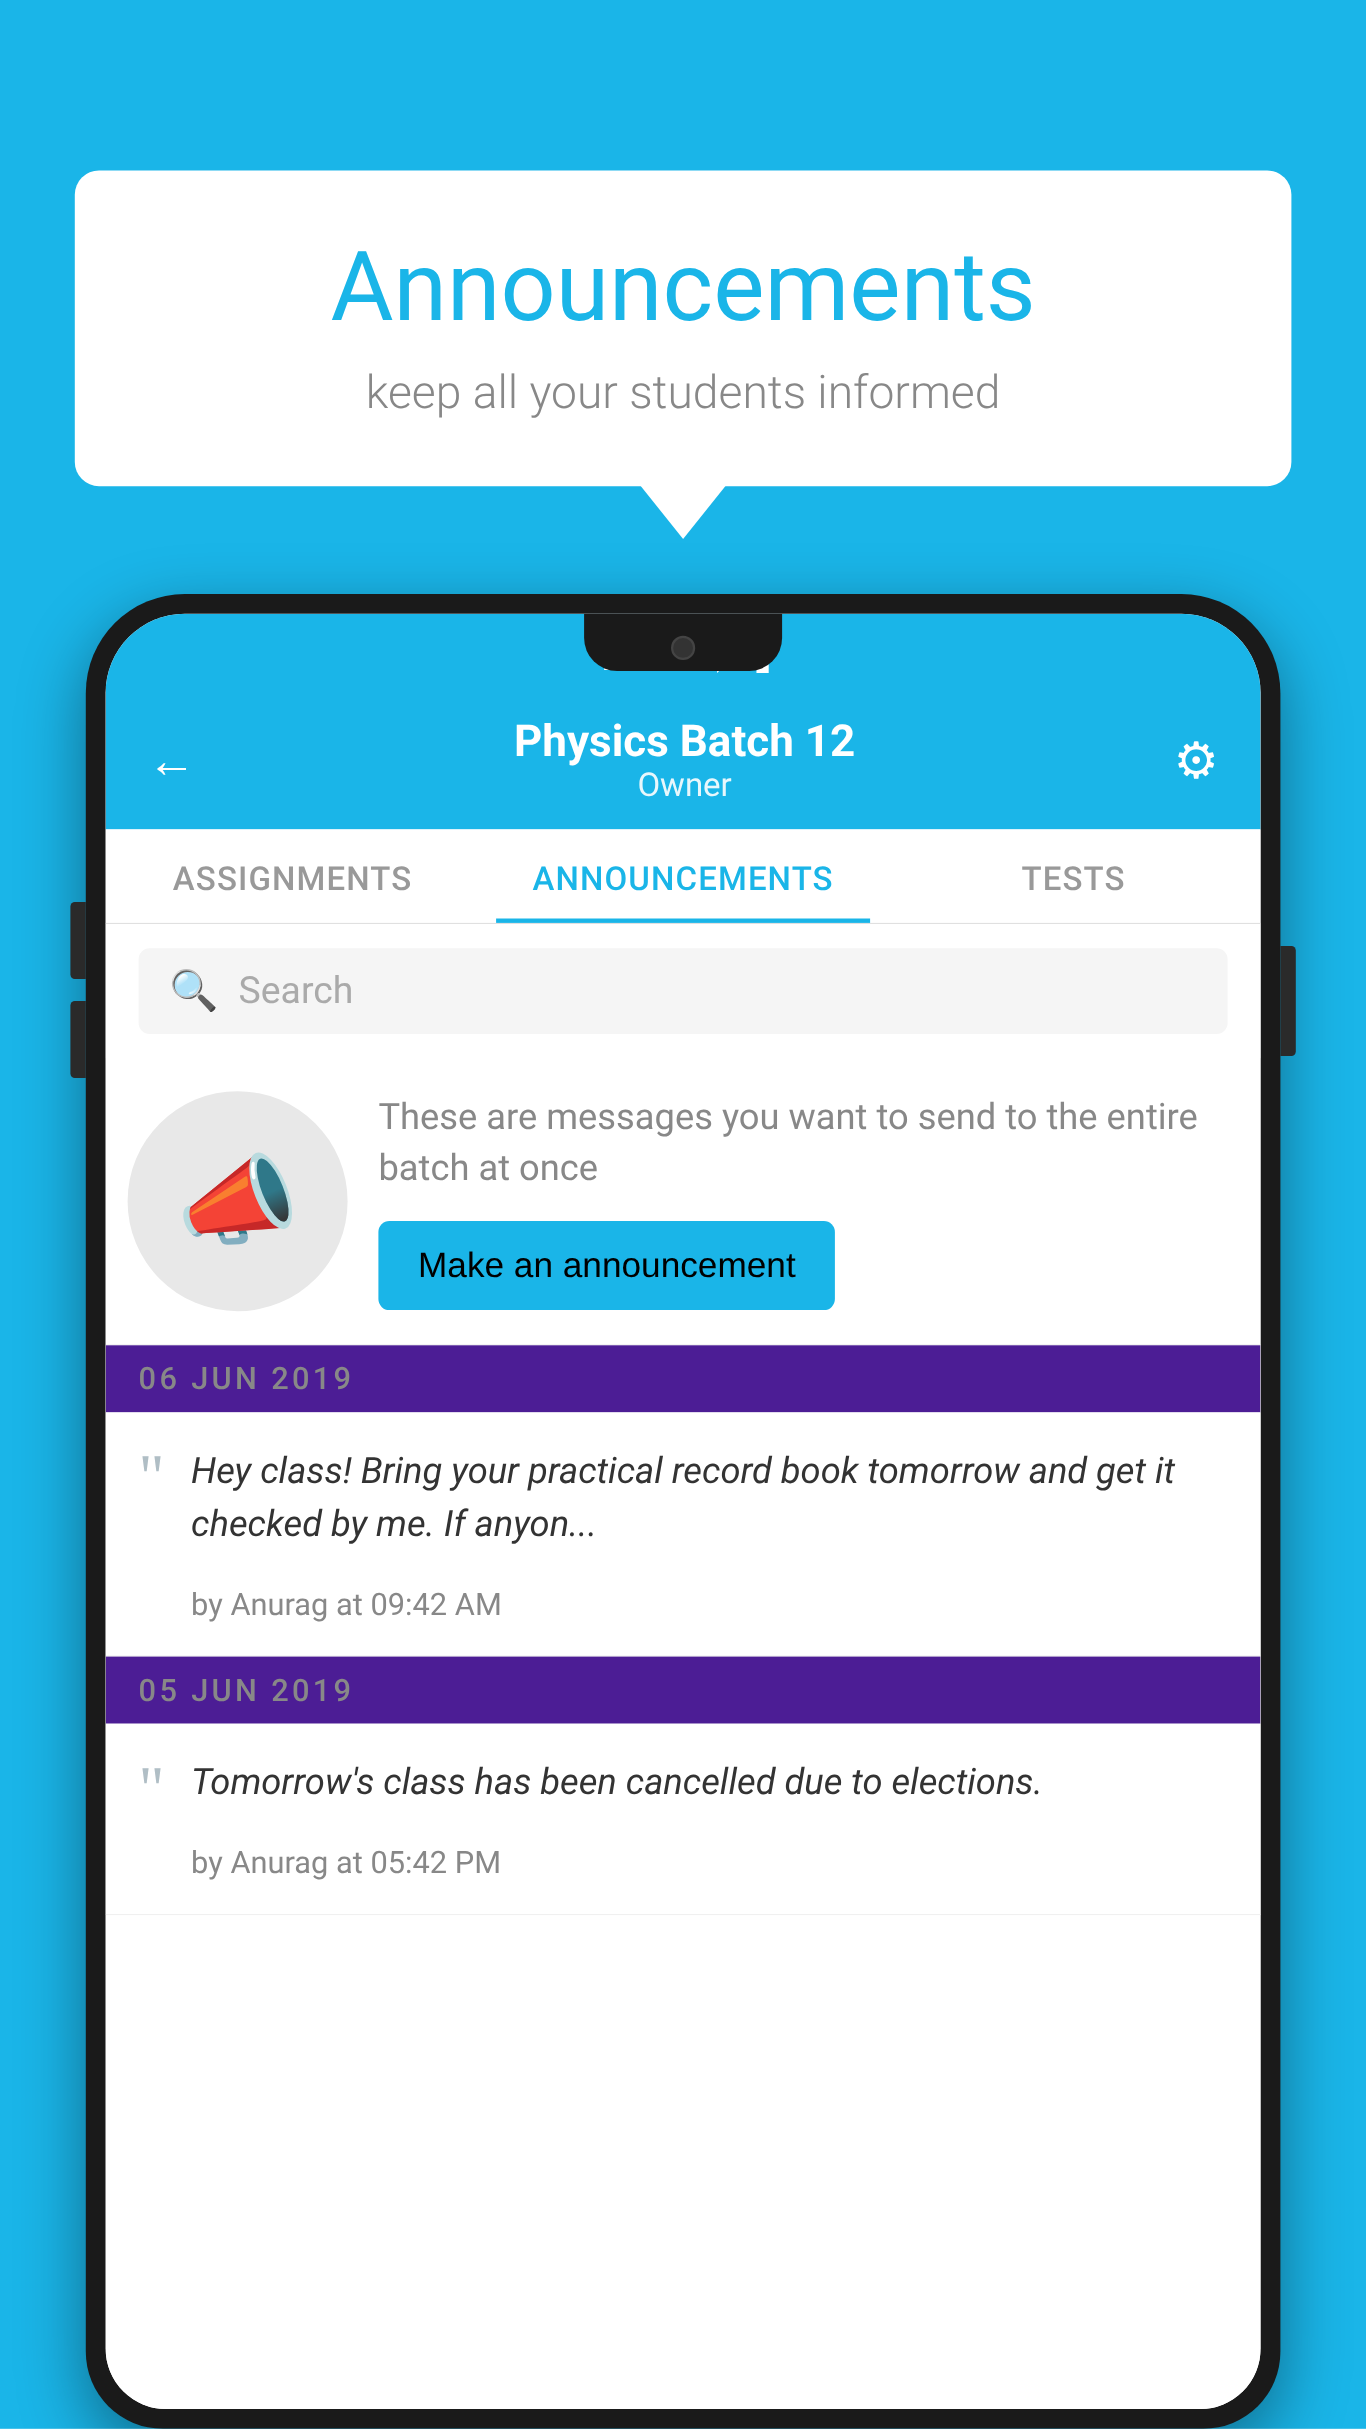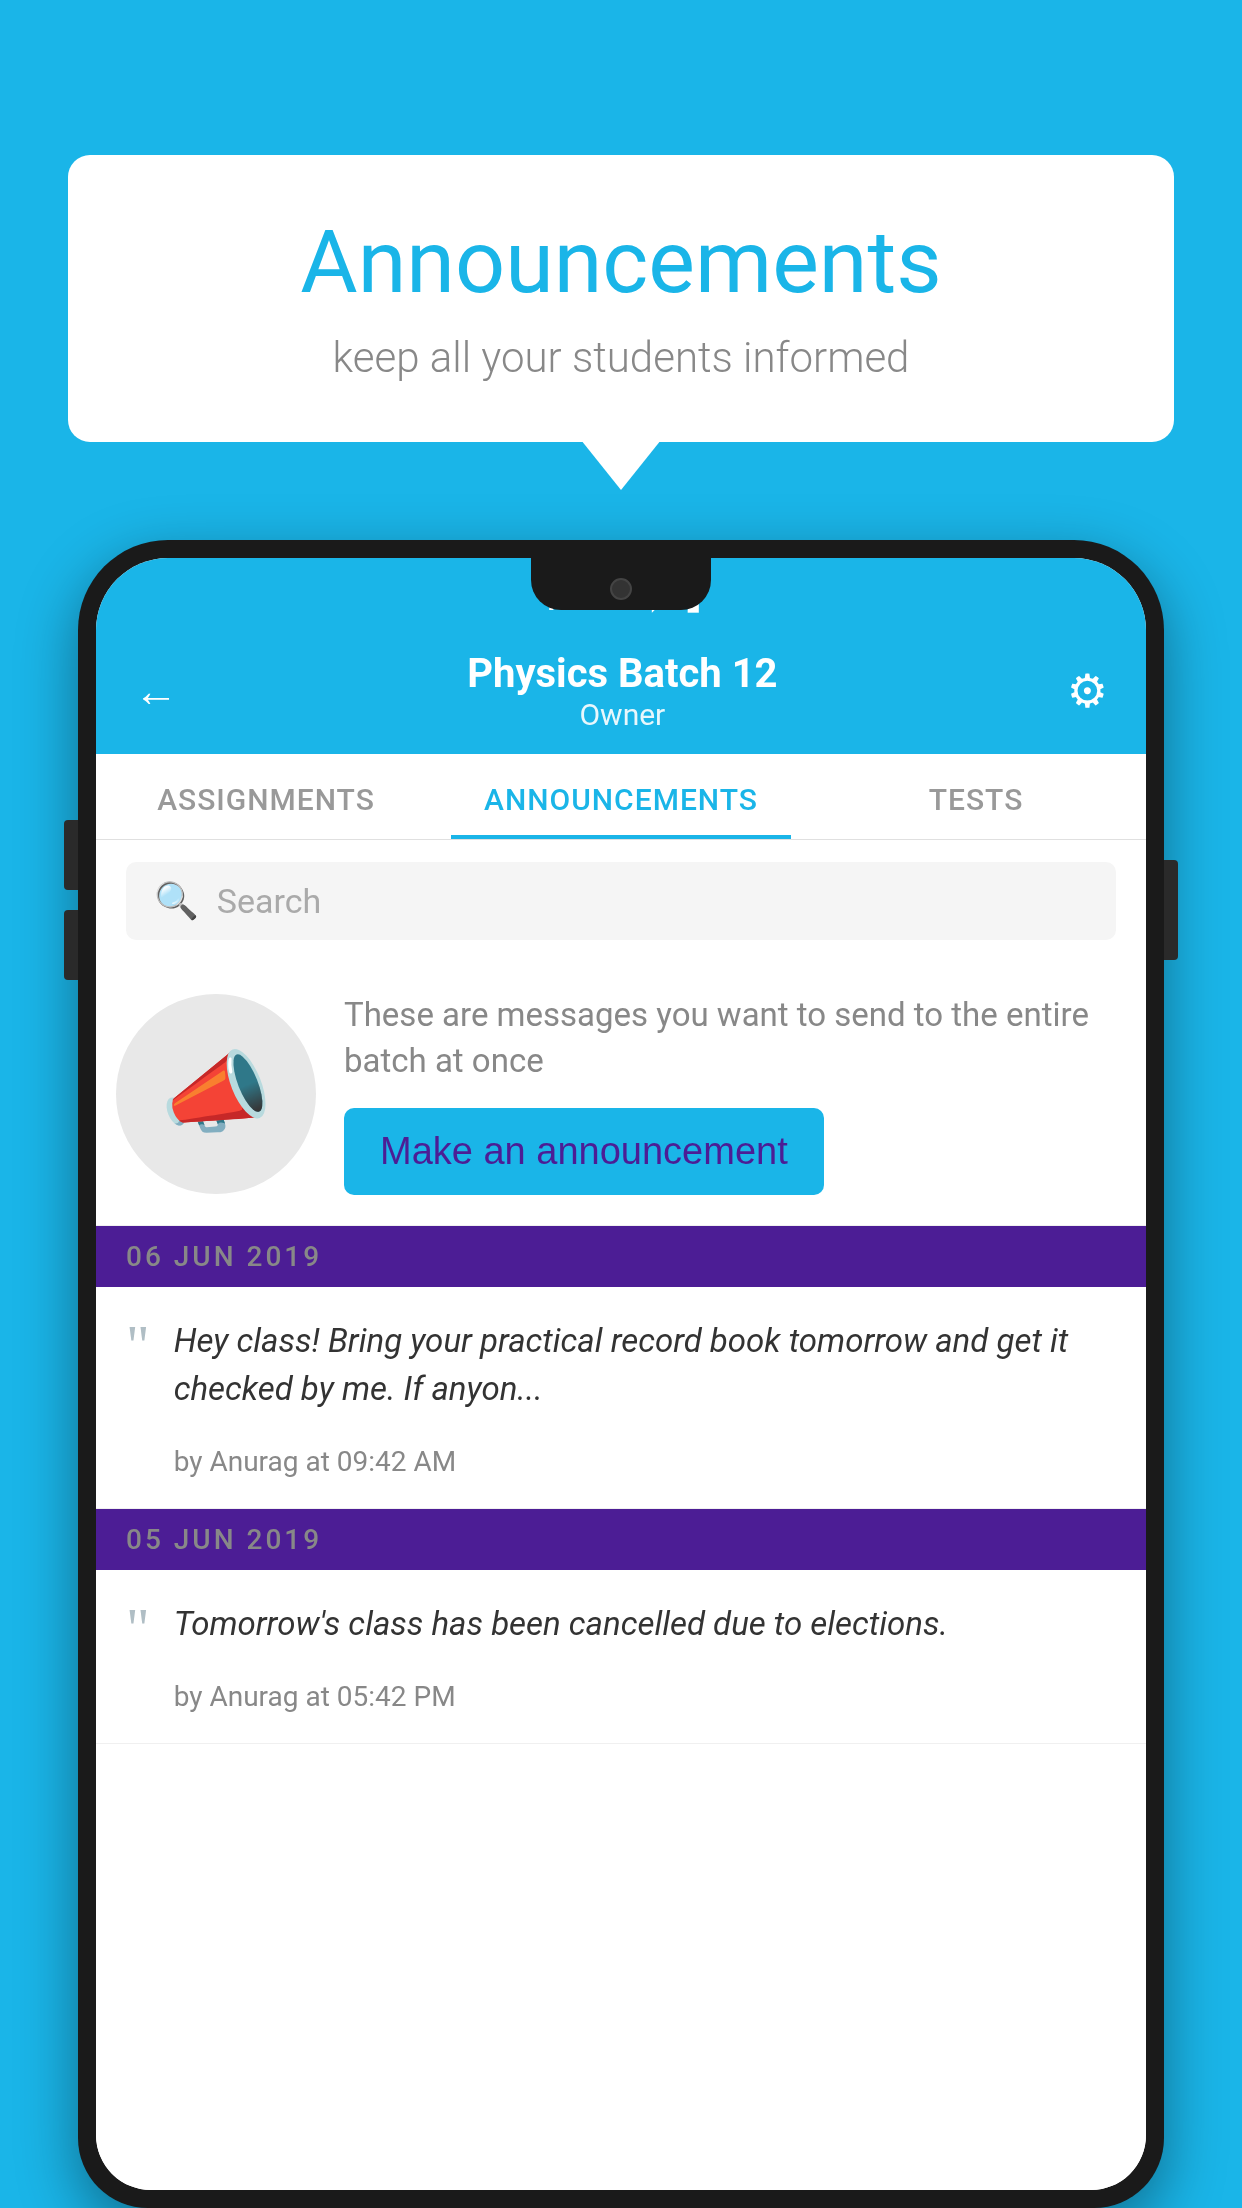--- a/index.html
+++ b/index.html
@@ -272,25 +272,25 @@
 
     .promo-text {
       color: #888;
       font-size: 33px;
       line-height: 1.4;
       margin-bottom: 24px;
     }
 
     .announce-btn {
       background: #1ab5e8;
-      color: #4c1d95;
+      color: #000000;
       border: none;
       border-radius: 10px;
       padding: 22px 36px;
-      font-size: 38px;
+      font-size: 32px;
       font-weight: 500;
       cursor: pointer;
       white-space: nowrap;
     }
 
     
     .date-divider {
       background: #4c1d95;
       padding: 14px 30px;
       color: #888;

